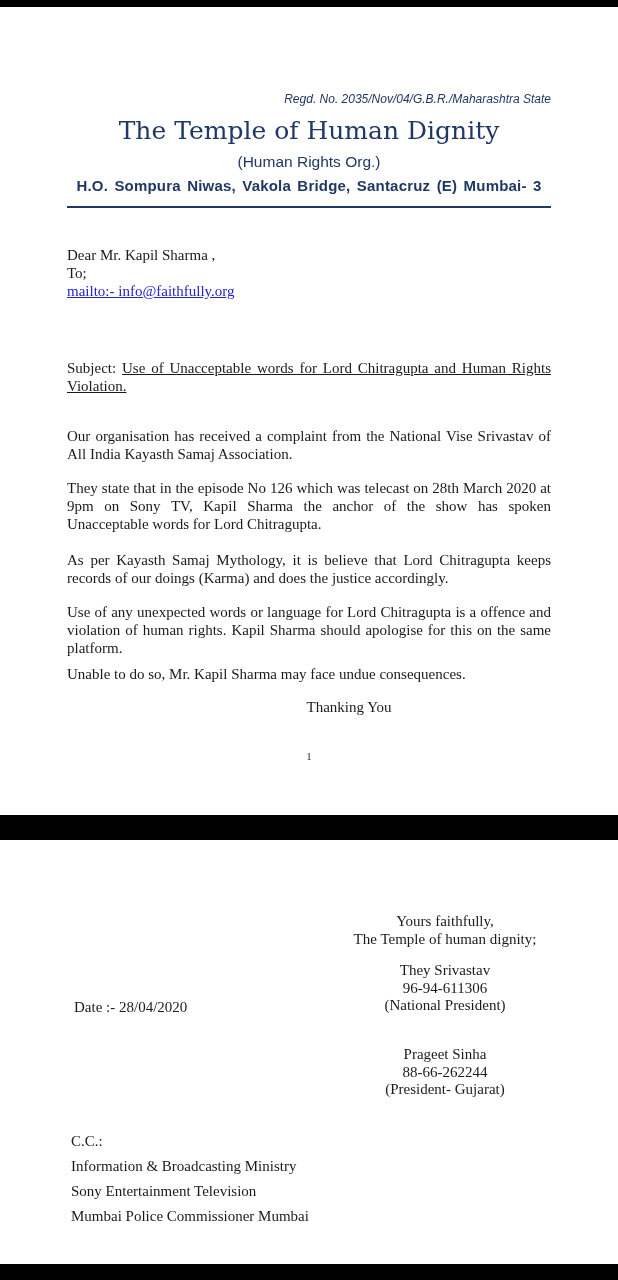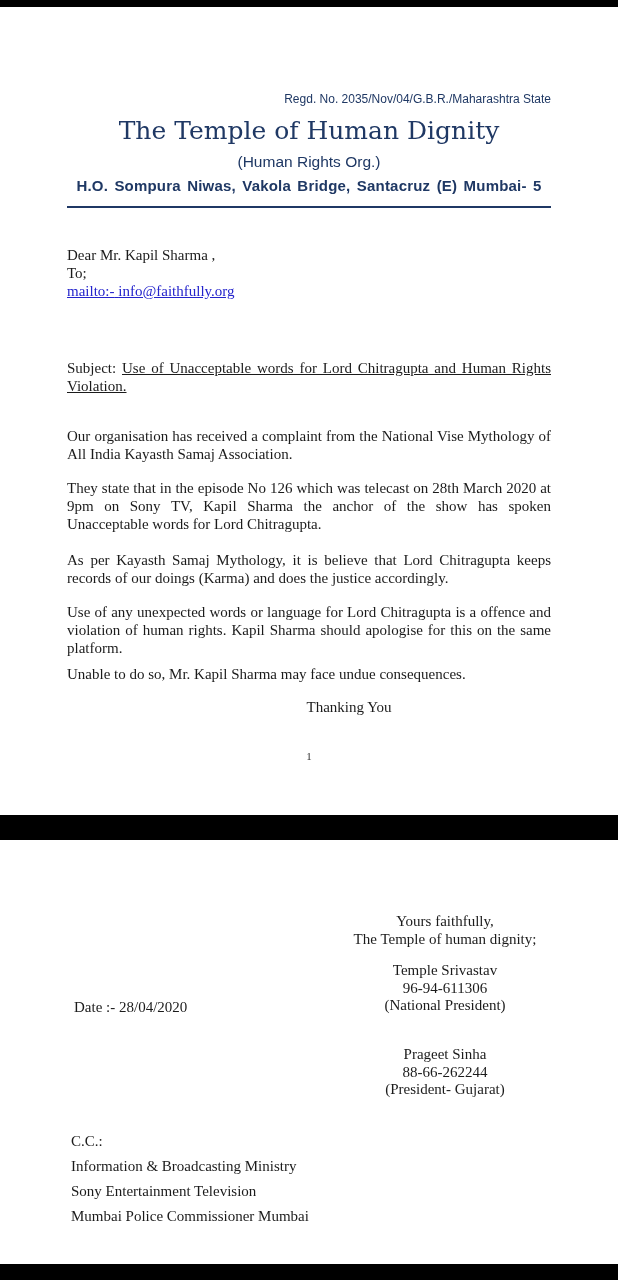--- a/index.html
+++ b/index.html
@@ -14,21 +14,21 @@
   .bar { position: absolute; left: 0; width: 618px; background: #000; }
   .top-bar    { top: 0;      height: 7px;  }
   .mid-bar    { top: 815px;  height: 25px; }
   .bottom-bar { top: 1264px; height: 16px; }
 
   
   .regd {
     top: 92px; left: 67px; width: 484px;
     text-align: right;
     font-family: "Liberation Sans", sans-serif;
-    font-size: 12px; color: #1f3864;
+    font-size: 12px; color: #1f3864; font-style: italic;
   }
   .org-name {
     top: 116px; left: 0; width: 618px;
     text-align: center;
     font-family: "DejaVu Serif", serif;
     font-size: 25px; color: #1f3864;
   }
   .org-type {
     top: 153px; left: 0; width: 618px;
     text-align: center;
@@ -78,53 +78,53 @@
 </style>
 </head>
 <body>
 
 <div class="bar top-bar"></div>
 
 <div class="abs regd">Regd. No. 2035/Nov/04/G.B.R./Maharashtra State</div>
 
 <div class="abs org-name">The Temple of Human Dignity</div>
 <div class="abs org-type">(Human Rights Org.)</div>
-<div class="abs org-address">H.O. Sompura Niwas, Vakola Bridge, Santacruz (E) Mumbai- 5</div>
+<div class="abs org-address">H.O. Sompura Niwas, Vakola Bridge, Santacruz (E) Mumbai- 3</div>
 <div class="abs header-rule"></div>
 
 <div class="abs col bodytext to-block">
   <div>Dear Mr. Kapil Sharma ,</div>
   <div>To;</div>
   <div class="email-line">
     <a><span class="lnk">mailto:-</span> <span class="lnk">info@faithfully.org</span></a>
   </div>
 </div>
 
 <p class="abs col bodytext justify subject"><span>Subject: </span><span class="und">Use of Unacceptable words for Lord Chitragupta and Human Rights Violation.</span></p>
 
-<p class="abs col bodytext justify p1">Our organisation has received a complaint from the National Vise Mythology of All India Kayasth Samaj Association.</p>
+<p class="abs col bodytext justify p1">Our organisation has received a complaint from the National Vise Srivastav of All India Kayasth Samaj Association.</p>
 <p class="abs col bodytext justify p2">They state that in the episode No 126 which was telecast on 28th March 2020 at 9pm on Sony TV, Kapil Sharma the anchor of the show has spoken Unacceptable words for Lord Chitragupta.</p>
 <p class="abs col bodytext justify p3">As per Kayasth Samaj Mythology, it is believe that Lord Chitragupta keeps records of our doings (Karma) and does the justice accordingly.</p>
 <p class="abs col bodytext justify p4">Use of any unexpected words or language for Lord Chitragupta is a offence and violation of human rights. Kapil Sharma should apologise for this on the same platform.</p>
 <p class="abs col bodytext justify p5">Unable to do so, Mr. Kapil Sharma may face undue consequences.</p>
 
 <div class="abs bodytext closing">Thanking You</div>
 <div class="abs page-num">1</div>
 
 <div class="bar mid-bar"></div>
 
 <div class="abs bodytext signoff">
   <div>Yours faithfully,</div>
   <div>The Temple of human dignity;</div>
 </div>
 
 <div class="abs bodytext date-line">Date :- 28/04/2020</div>
 
 <div class="abs bodytext sig sig-1">
-  <div>Temple Srivastav</div>
+  <div>They Srivastav</div>
   <div>96-94-611306</div>
   <div>(National President)</div>
 </div>
 
 <div class="abs bodytext sig sig-2">
   <div>Prageet Sinha</div>
   <div>88-66-262244</div>
   <div>(President- Gujarat)</div>
 </div>
 

